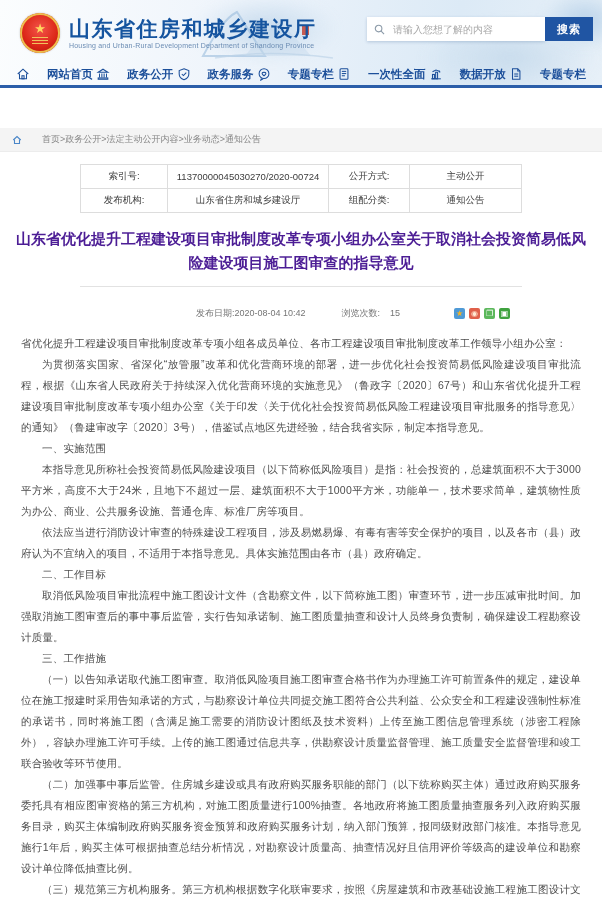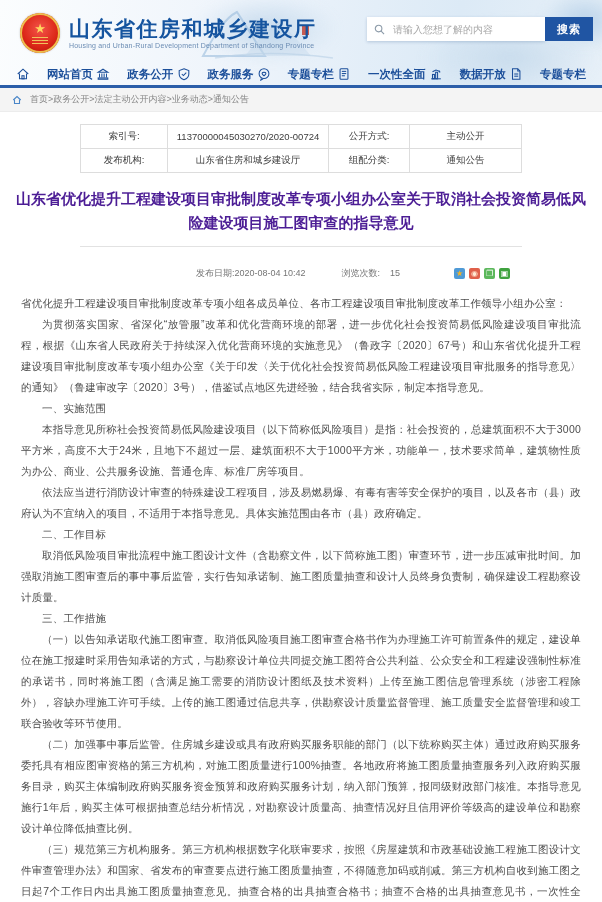--- a/index.html
+++ b/index.html
@@ -36,21 +36,21 @@
   .search-box input::placeholder{color:#a9a9a9;}
   .search-btn{width:48px;background:#2055a3;color:#fff;font-size:11px;border:none;font-weight:bold;cursor:pointer;
     font-family:"Liberation Sans","DejaVu Sans",sans-serif;letter-spacing:1px;}
 
   .nav{position:relative;display:flex;justify-content:space-between;align-items:center;padding:0 16px;height:32px;z-index:2;}
   .nav-item{display:flex;align-items:center;gap:17px;color:#1c4f9a;font-weight:bold;font-size:11.5px;cursor:pointer;white-space:nowrap;}
   .nav-item svg{width:14px;height:14px;display:block;}
 
   
   .breadcrumb-bar{background:#f4f4f4;border-bottom:1px solid #ececec;padding:5px 12px;font-size:9px;color:#868686;
-    display:flex;align-items:center;gap:8px;}
+    display:flex;align-items:center;gap:20px;margin-top:40px;}
   .breadcrumb-bar svg{flex:0 0 10px;}
   .crumbs span.crumb{cursor:pointer;}
 
   
   .meta-table{width:442px;margin:12px auto 0;border-collapse:collapse;font-size:9.5px;color:#3c3c3c;table-layout:fixed;}
   .meta-table td{border:1px solid #ddd;height:23px;text-align:center;padding:0 4px;overflow:hidden;white-space:nowrap;}
   .meta-table td:nth-child(1){width:78px;}
   .meta-table td:nth-child(2){width:152px;}
   .meta-table td:nth-child(3){width:72px;}
 

